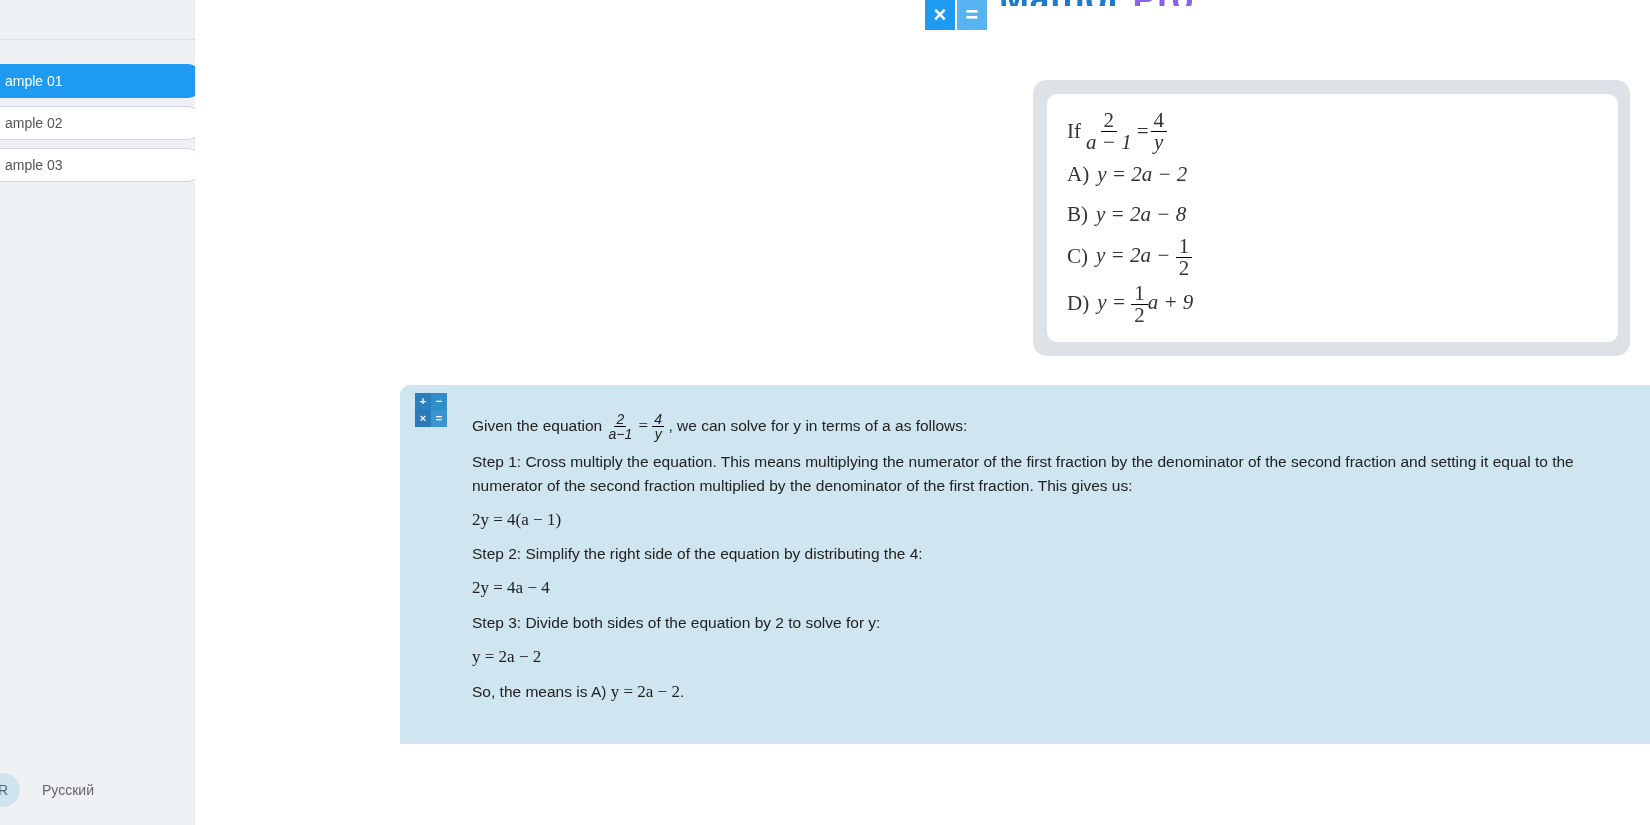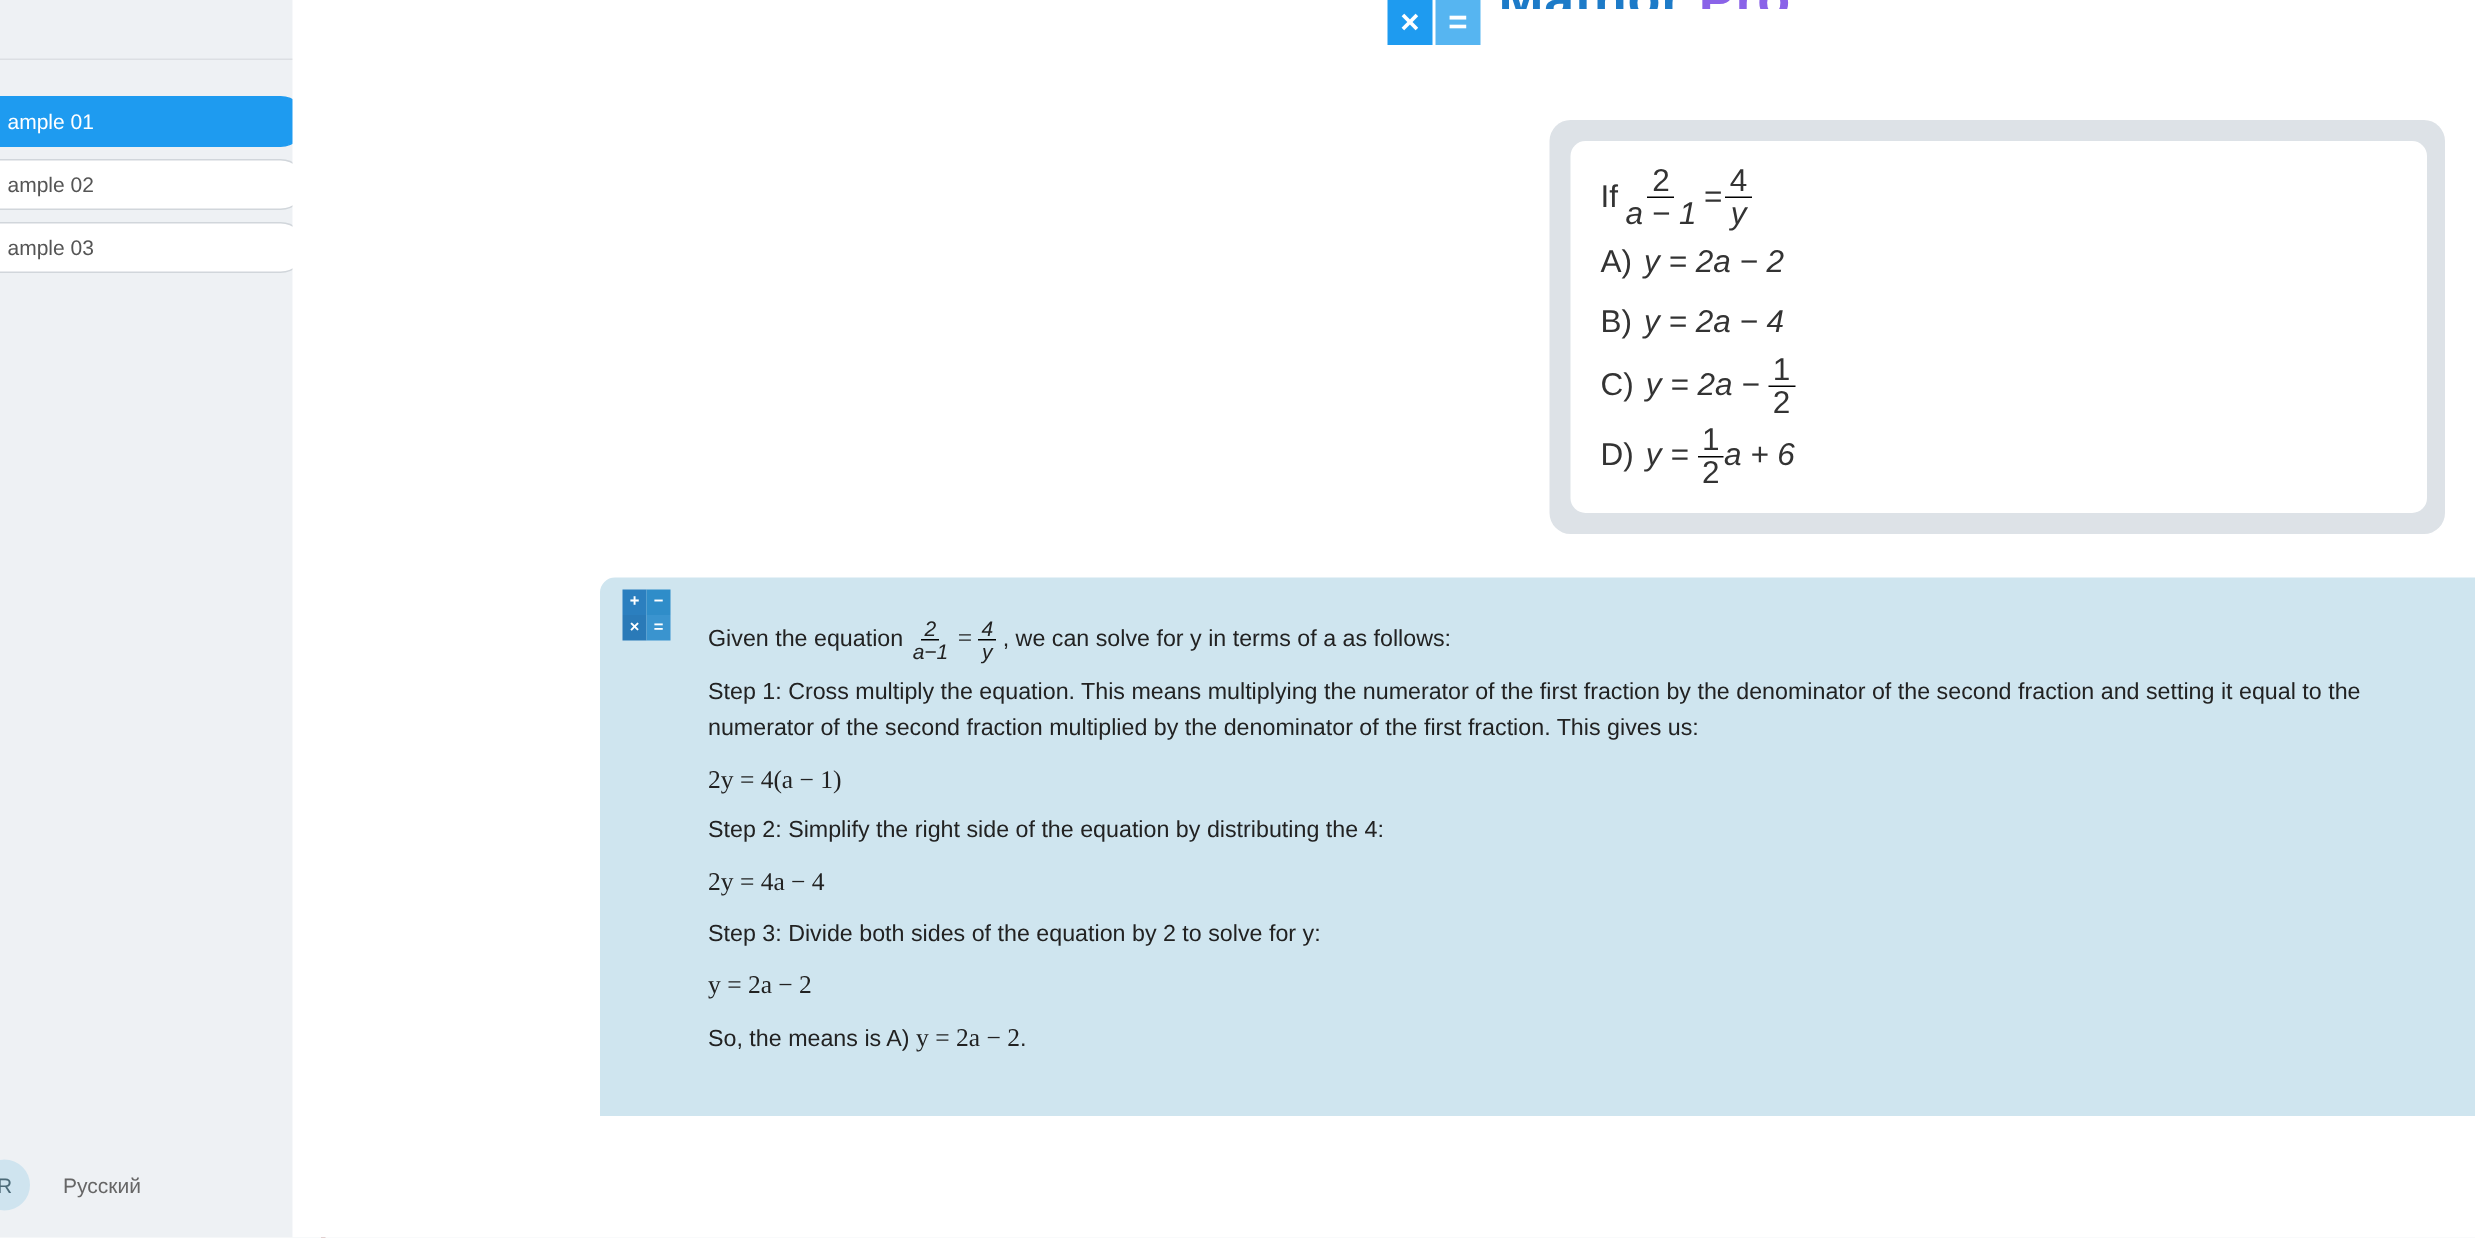--- a/index.html
+++ b/index.html
@@ -16,21 +16,21 @@
 
 .top-accent{position:absolute;top:0;left:730px;display:flex;align-items:center;gap:12px}
 .tile-stack{display:flex;gap:2px}
 .tile{width:30px;height:30px;background:#1e9bf0;color:#fff;display:flex;align-items:center;justify-content:center;font-size:22px;font-weight:800}
 .tile.lt{background:#56b5f1}
 .brand-cut{font-size:36px;font-weight:800;letter-spacing:.5px;transform:translateY(-16px);line-height:14px;overflow:hidden}
 .brand-cut .m{color:#1d7bc8}
 .brand-cut .p{color:#8a63e8}
 
 .qwrap{position:absolute;top:80px;left:838px;right:20px;background:#dde2e7;border-radius:14px;padding:14px 12px 14px 14px}
-.qcard{background:#fff;border-radius:10px;padding:16px 20px;font-family:Liberation Sans, sans-serif;font-size:21px;line-height:1.7}
+.qcard{background:#fff;border-radius:10px;padding:16px 20px;font-family:Liberation Serif, serif;font-size:21px;line-height:1.7}
 .qcard .row1{display:flex;align-items:center;flex-wrap:wrap;gap:2px}
 .opt{margin-top:4px;font-style:italic}
 .opt .lab{font-style:normal;margin-right:8px}
 .nf{font-style:normal}
 .frac{display:inline-flex;flex-direction:column;align-items:center;vertical-align:middle;font-style:italic;line-height:1}
 .frac .n{border-bottom:1.3px solid #000;padding:0 3px}
 .frac .d{padding:0 3px}
 .mid{vertical-align:middle}
 
 .answer{position:absolute;left:205px;top:385px;right:0;background:#cfe5ef;border-top-left-radius:10px;padding:18px 24px 30px 72px;font-size:15.5px;line-height:1.55;color:#222}
@@ -78,29 +78,29 @@
           <span class="n nf">2</span>
           <span class="d">a − 1</span>
         </span>
         <span class="nf"> = </span>
         <span class="frac mid">
           <span class="n nf">4</span>
           <span class="d">y</span>
         </span>
       </div>
       <div class="opt"><span class="lab">A)</span><span>y = 2a − 2</span></div>
-      <div class="opt"><span class="lab">B)</span><span>y = 2a − 4</span></div>
+      <div class="opt"><span class="lab">B)</span><span>y = 2a − 8</span></div>
       <div class="opt"><span class="lab">C)</span><span>y = 2a − </span><span class="frac mid">
             <span class="n nf">1</span>
             <span class="d nf">2</span>
           </span></div>
       <div class="opt"><span class="lab">D)</span><span>y = </span><span class="frac mid">
             <span class="n nf">1</span>
             <span class="d nf">2</span>
-          </span><span>a + 6</span></div>
+          </span><span>a + 9</span></div>
     </div>
   </div>
 
   <div class="answer">
     <div class="ai-icon">
       <div class="c1">+</div>
         <div class="c2">−</div>
         <div class="c3">×</div>
         <div class="c4">=</div>
     </div>

